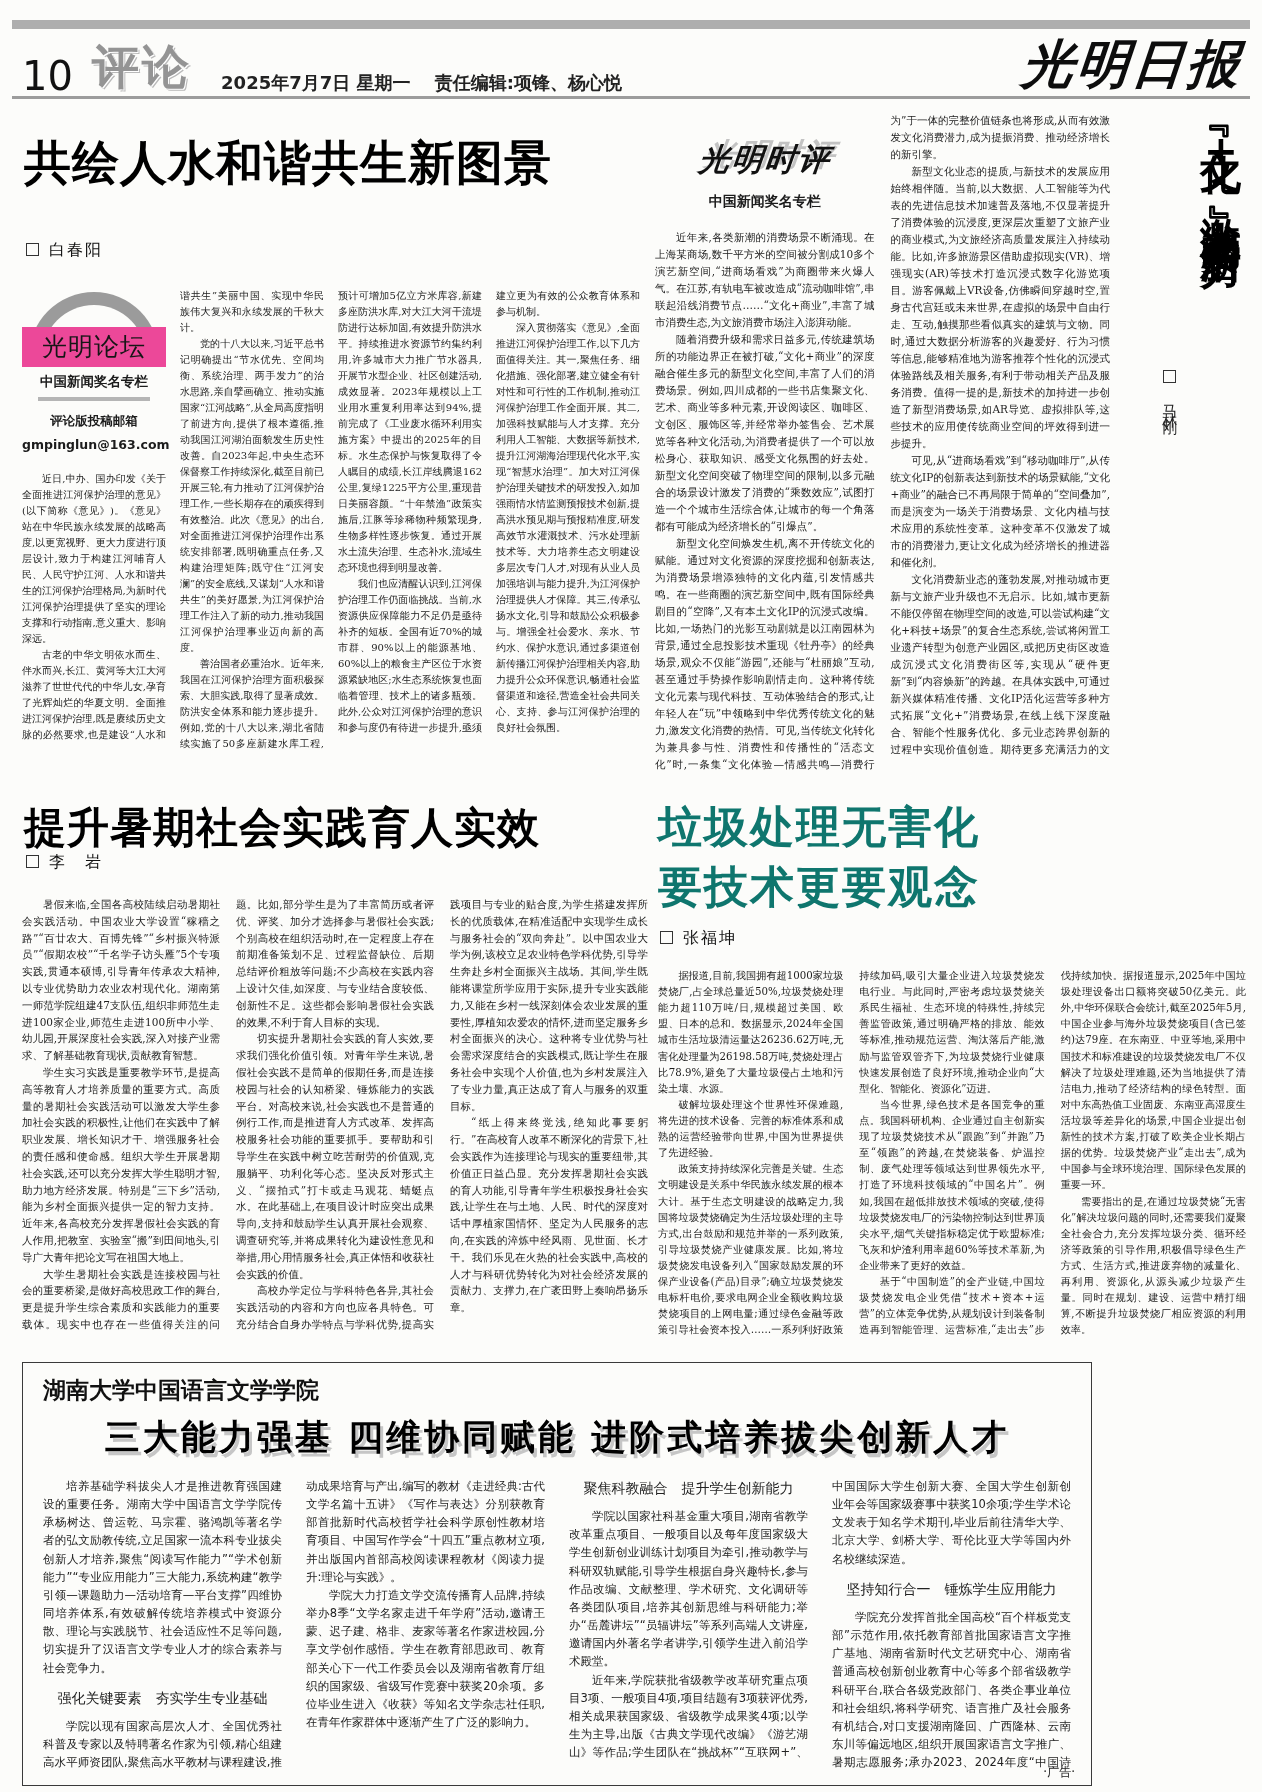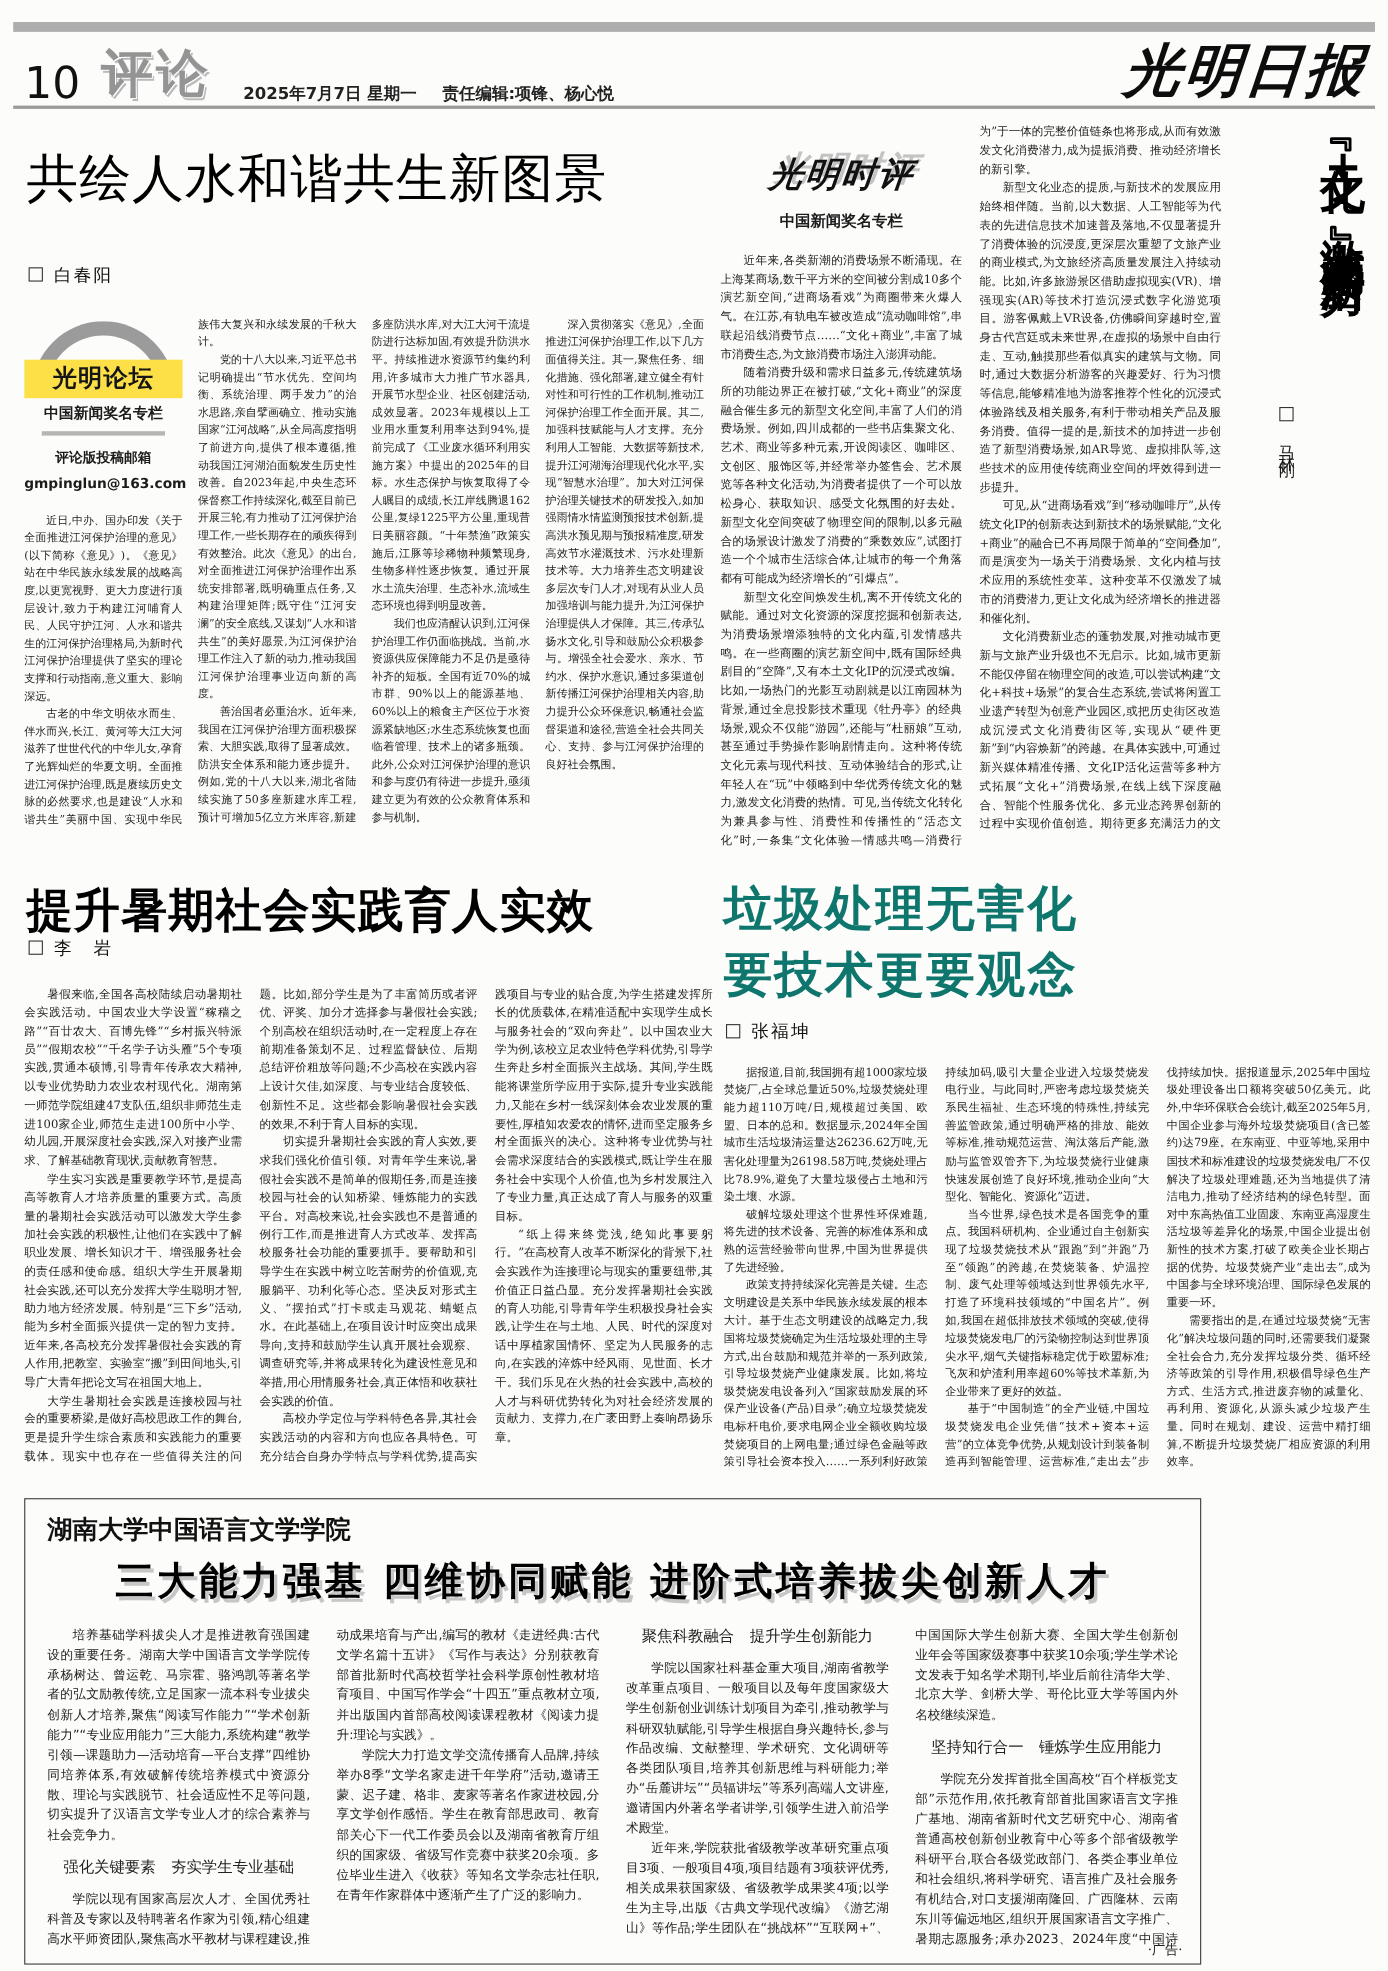--- a/index.html
+++ b/index.html
@@ -8,39 +8,39 @@
     background:#fcfcfa; color:#1c1c1c;
     font-family:"DejaVu Serif", serif;
   }
   .abs { position:absolute; }
 
   
   .top-bar { left:12px; right:12px; top:20px; height:9px; background:#aeaeae; }
   .header-row { left:22px; right:12px; top:36px; height:58px; }
   .page-num { font-family:"DejaVu Sans",sans-serif; font-size:40px; font-weight:400; color:#111; display:inline-block; vertical-align:bottom; }
   .section-name { font-family:"DejaVu Sans",sans-serif; font-size:47px; font-weight:800; color:#949494; letter-spacing:3px; display:inline-block; vertical-align:bottom; margin-left:14px; text-shadow:1px 1px 0 #fff,2px 2px 0 #b9b9b9; }
-  .date-line { font-family:"DejaVu Sans",sans-serif; font-size:15px; font-weight:700; color:#222; display:inline-block; vertical-align:bottom; margin-left:24px; padding-bottom:4px; }
+  .date-line { font-family:"DejaVu Sans",sans-serif; font-size:18px; font-weight:700; color:#222; display:inline-block; vertical-align:bottom; margin-left:24px; padding-bottom:4px; }
   .date-line span { margin-right:18px; }
   .masthead { position:absolute; right:8px; bottom:-6px; font-size:52px; font-weight:900; font-style:italic; letter-spacing:3px; transform:skewX(-5deg); color:#0d0d0d; }
   .header-rule { left:12px; right:12px; top:96px; height:2.5px; background:#9c9c9c; }
 
   
   .para { margin:0; text-indent:2em; text-align:justify; }
   .byline { font-size:16px; letter-spacing:2px; color:#111; }
   .sq { display:inline-block; width:11px; height:11px; border:1.5px solid #333; margin-right:10px; vertical-align:-1px; }
 
   
-  .a1-headline { left:24px; top:106px; width:600px; font-size:47px; font-weight:400; letter-spacing:1px; line-height:1.1; color:#000; }
+  .a1-headline { left:24px; top:106px; width:600px; font-size:47px; font-weight:700; letter-spacing:1px; line-height:1.1; color:#000; }
   .a1-byline   { left:26px; top:240px; }
   .a1-body { left:22px; top:288px; width:618px; height:470px;
     column-count:4; column-gap:14px; column-fill:auto; overflow:hidden;
     font-size:10px; line-height:1.6; }
   .forum-box { break-inside:avoid; text-align:center; margin-bottom:10px; padding-bottom:6px; }
   .forum-arc { width:104px; height:52px; margin:4px auto 0; border:13px solid #9b9b9b; border-bottom:none; border-radius:104px 104px 0 0; }
-  .forum-title { font-family:"DejaVu Sans",sans-serif; font-size:22px; font-weight:700; color:#161616; margin-top:-30px; background:#fde047; position:relative; letter-spacing:1px; }
+  .forum-title { font-family:"DejaVu Sans",sans-serif; font-size:25px; font-weight:400; color:#161616; margin-top:-30px; background:#ec4899; position:relative; letter-spacing:1px; }
   .forum-sub { font-family:"DejaVu Sans",sans-serif; font-size:13.5px; font-weight:800; border-bottom:4px solid #b5b5b5; display:inline-block; padding:2px 2px 4px; margin-top:2px; }
   .forum-mail-label { font-family:"DejaVu Sans",sans-serif; font-size:12.5px; font-weight:800; margin-top:10px; }
   .forum-email { font-family:"DejaVu Sans",sans-serif; font-size:12.5px; font-weight:800; margin-top:4px; }
 
   
   .a2-body { left:655px; top:112px; width:455px; height:664px;
     column-count:2; column-gap:16px; column-fill:auto; overflow:hidden;
     font-size:10.5px; line-height:1.62; }
   .shiping-box { break-inside:avoid; text-align:center; margin:22px 0 16px; }
   .shiping-title { font-family:"DejaVu Sans",sans-serif; display:inline-block; font-size:31px; font-weight:900; font-style:italic; letter-spacing:2px; color:#111; text-shadow:5px -5px 0 #c3c3c3; transform:skewX(-6deg); }

